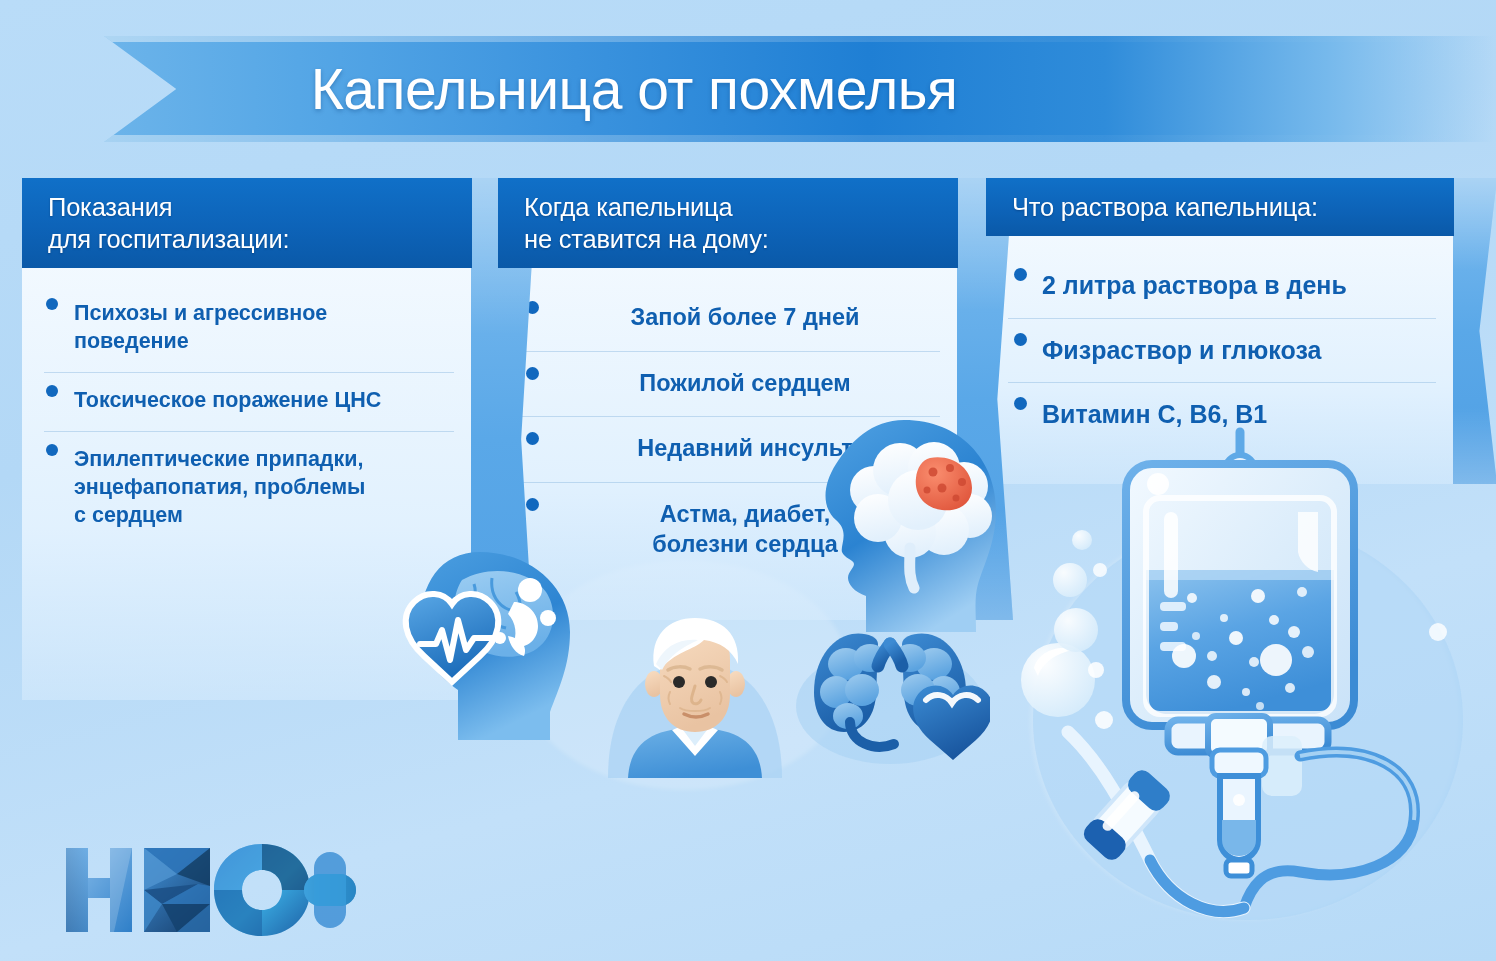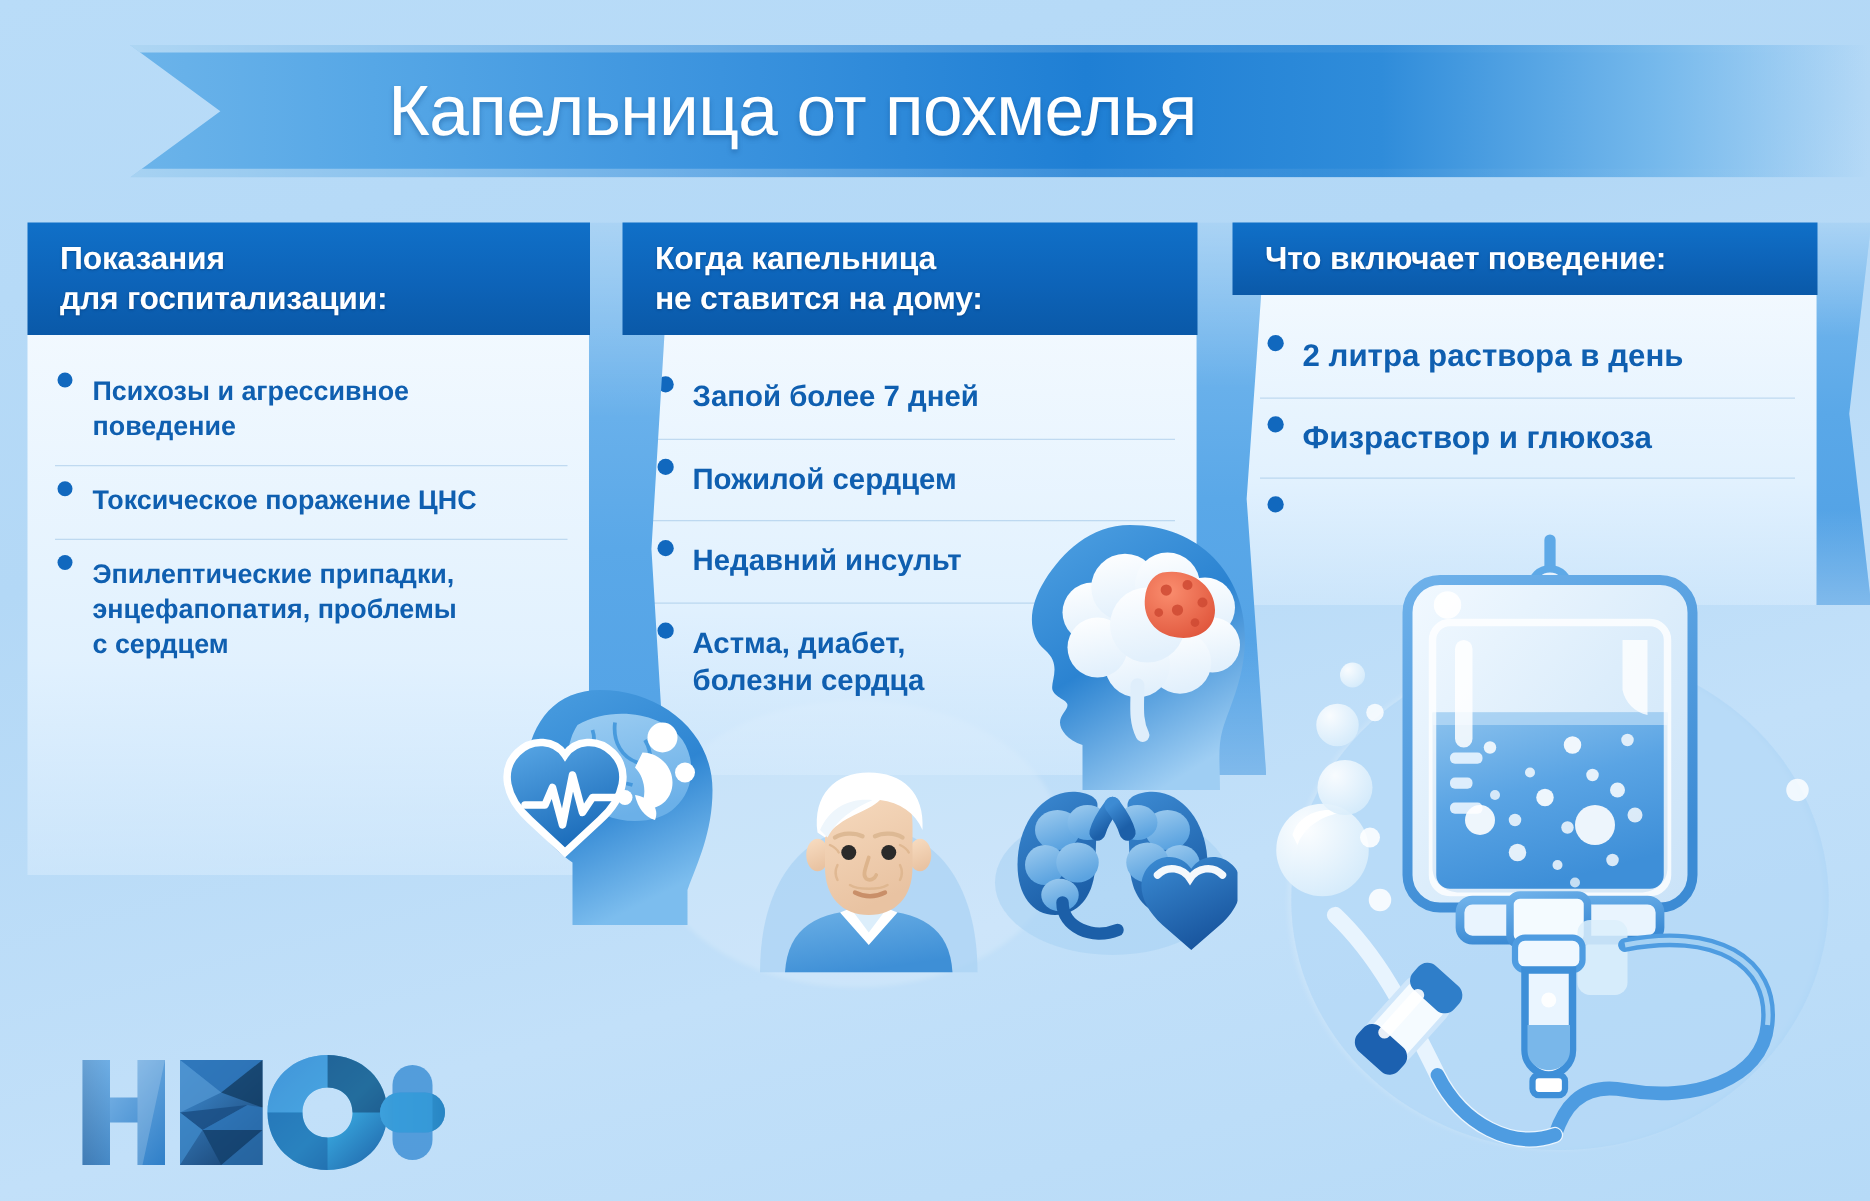--- a/index.html
+++ b/index.html
@@ -57,21 +57,21 @@
   #panel-1 { left: 22px;  width: 450px; }
   #panel-2 { left: 498px; width: 460px; }
   #panel-3 { left: 986px; width: 468px; }
 
   .panel-header {
     position: relative;
     min-height: 56px;
     padding: 13px 20px 13px 26px;
     color: #ffffff;
     font-size: 25.5px;
-    font-weight: bold;
+    font-weight: normal;
     line-height: 1.26;
     letter-spacing: -0.2px;
     text-shadow: 0 1px 2px rgba(5,45,95,0.45);
     background: linear-gradient(180deg, #1070c8 0%, #0d63b8 55%, #0a59a8 100%);
     z-index: 3;
   }
   .panel-header .hdr-line { display:block; white-space: nowrap; }
 
   
   .header-tail {
@@ -115,21 +115,21 @@
   .bullet-item:first-child { border-top: none; }
   .bullet-item .dot {
     position: absolute; left: 2px; top: 12px;
     width: 12px; height: 12px; border-radius: 50%;
     background: #1168be;
   }
   .bullet-item .txt { display: block; white-space: pre-line; }
 
   
   #panel-1 .bullet-item { font-size: 21.5px; padding-top: 14px; padding-bottom: 16px; }
-  #panel-2 .bullet-item { font-size: 23.5px; padding-top: 16px; padding-bottom: 18px; padding-left: 34px; }
+  #panel-2 .bullet-item { font-size: 23.5px; padding-top: 16px; padding-bottom: 18px; padding-left: 34px; text-align: center; }
   #panel-2 .bullet-item .dot { left: 6px; top: 15px; width: 13px; height: 13px; }
   #panel-3 .bullet-item { font-size: 25px; padding-top: 15px; padding-bottom: 16px; padding-left: 34px; }
   #panel-3 .bullet-item .dot { left: 6px; top: 14px; width: 13px; height: 13px; }
 
   
   .illus { position: absolute; pointer-events: none; }
   #illus-brain-heart { left: 362px; top: 540px; width: 250px; height: 200px; z-index: 4; }
   #illus-stroke-head { left: 792px; top: 412px; width: 240px; height: 220px; z-index: 4; }
   #illus-elderly     { left: 600px; top: 608px; width: 190px; height: 170px; z-index: 4; }
   #illus-lungs-heart { left: 790px; top: 610px; width: 200px; height: 160px; z-index: 5; }
@@ -200,34 +200,35 @@
         <span class="txt">Астма, диабет,
 болезни сердца</span>
       </li>
     </ul>
   </div>
 </section>
 
 <section class="panel" id="panel-3">
   <div class="header-tail"></div>
   <div class="panel-header">
-    <span class="hdr-line">Что включает поведение:</span>
+    <span class="hdr-line">Что раствора капельница:</span>
   </div>
   <div class="panel-body">
     <ul class="bullet-list">
       <li class="bullet-item">
         <span class="dot"></span>
         <span class="txt">2 литра раствора в день</span>
       </li>
       <li class="bullet-item">
         <span class="dot"></span>
         <span class="txt">Физраствор и глюкоза</span>
       </li>
       <li class="bullet-item">
         <span class="dot"></span>
+        <span class="txt">Витамин С, В6, В1</span>
       </li>
     </ul>
   </div>
 </section>
 
 <svg class="illus" id="illus-brain-heart" viewBox="0 0 250 200">
   <defs>
     <linearGradient id="bhHead" x1="0" y1="0" x2="0.4" y2="1">
       <stop offset="0" stop-color="#4b9ee0"></stop>
         <stop offset="0.55" stop-color="#2e85d2"></stop>

